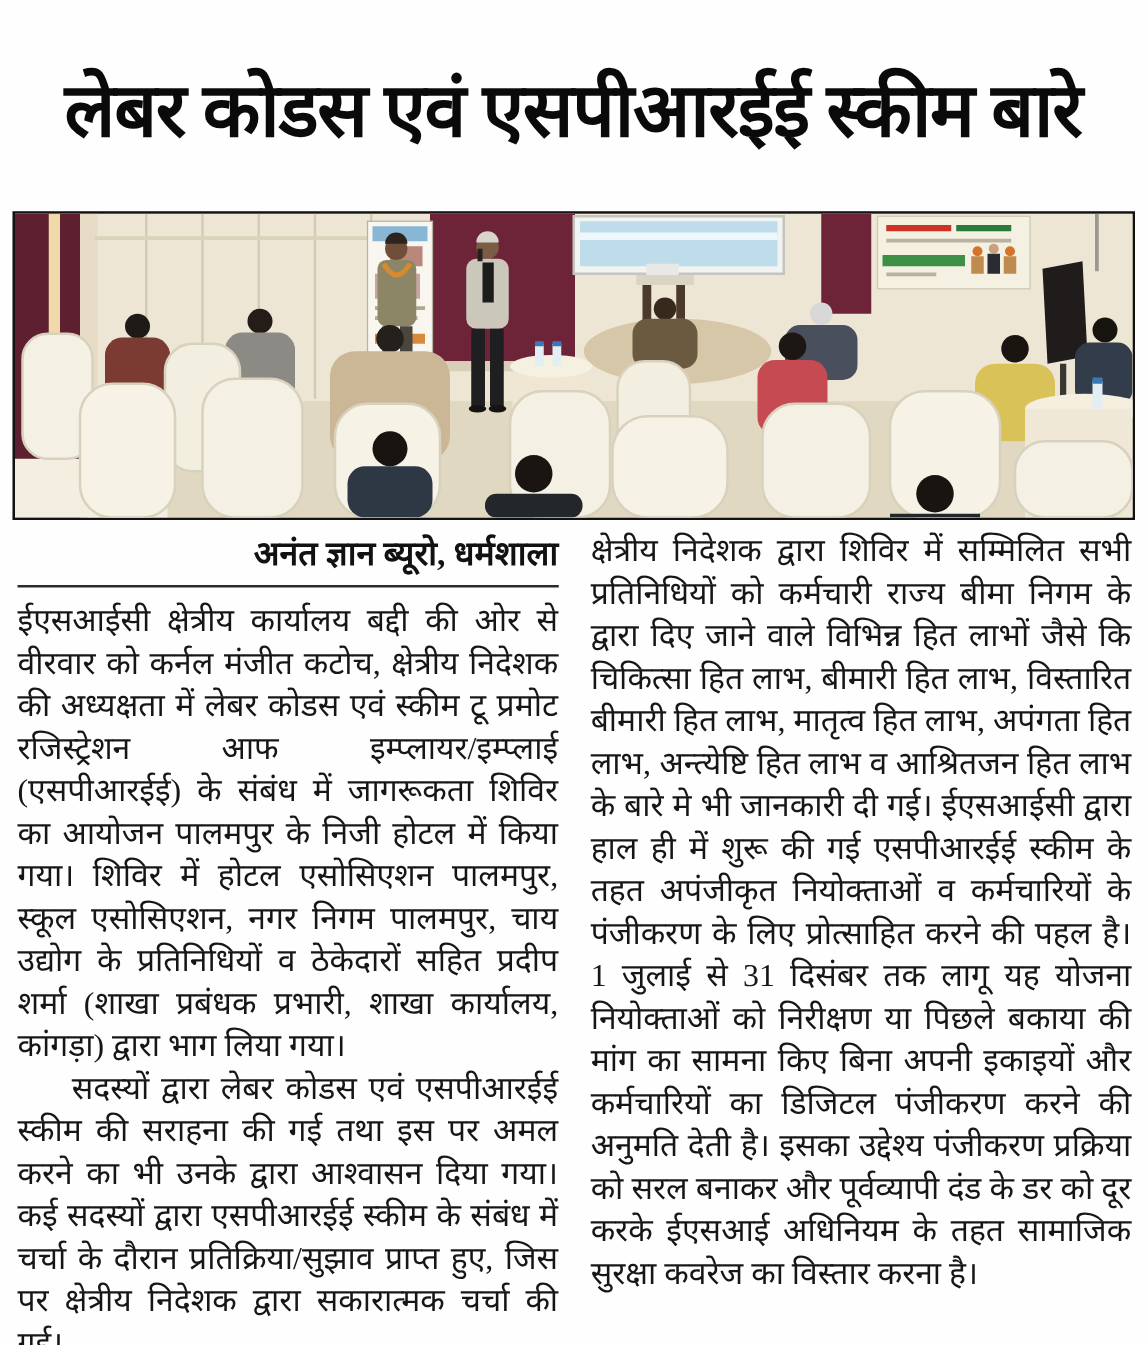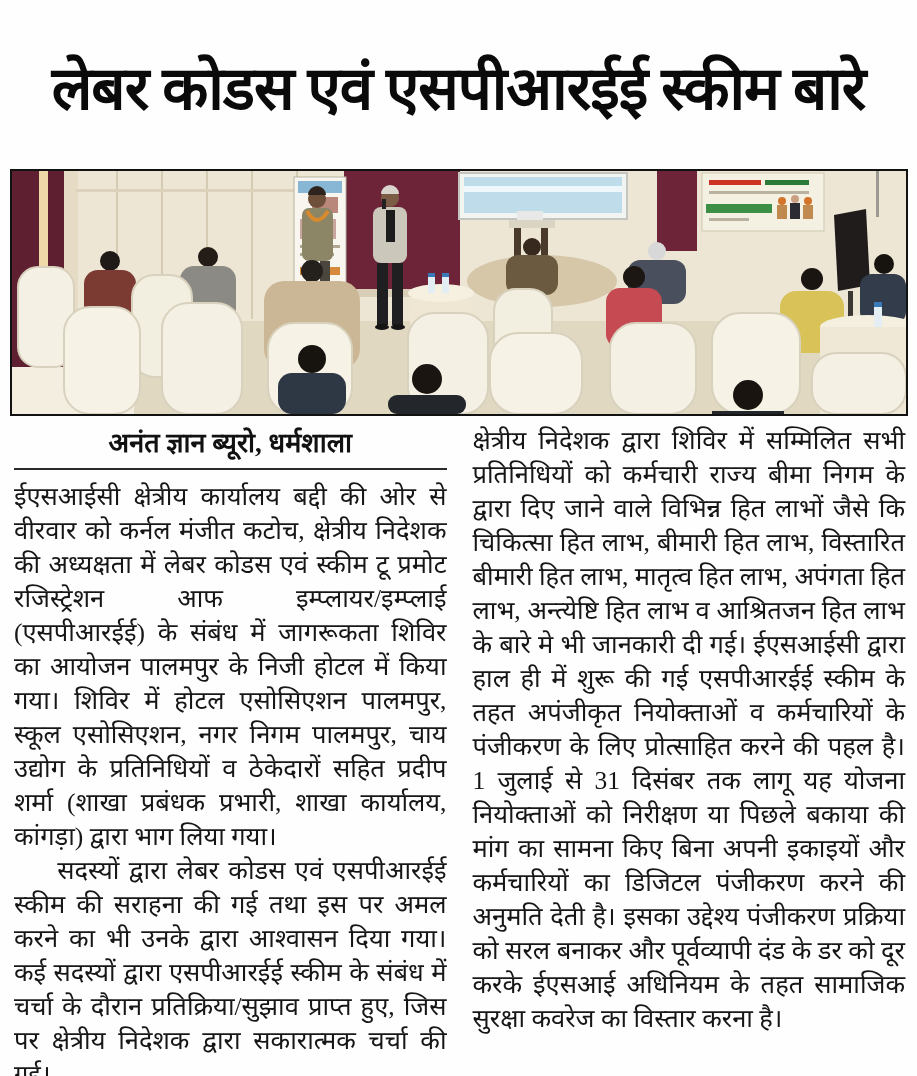--- a/index.html
+++ b/index.html
@@ -42,21 +42,21 @@
     font-size:25.5px;
     line-height:34px;
     text-align:justify;
     color:#161616;
   }
   .byline{
     font-size:27px;
     font-weight:700;
     color:#111;
     padding:2px 0 8px 0;
-    text-align:center;
+    text-align:right;
   }
   .byline-rule{
     border:0;border-top:2px solid #2a2a2a;
     margin:0 0 10px 0;
   }
   .col p{margin:0;}
   .col p.indent{text-indent:1.7em;}
 </style>
 </head>
 <body>

